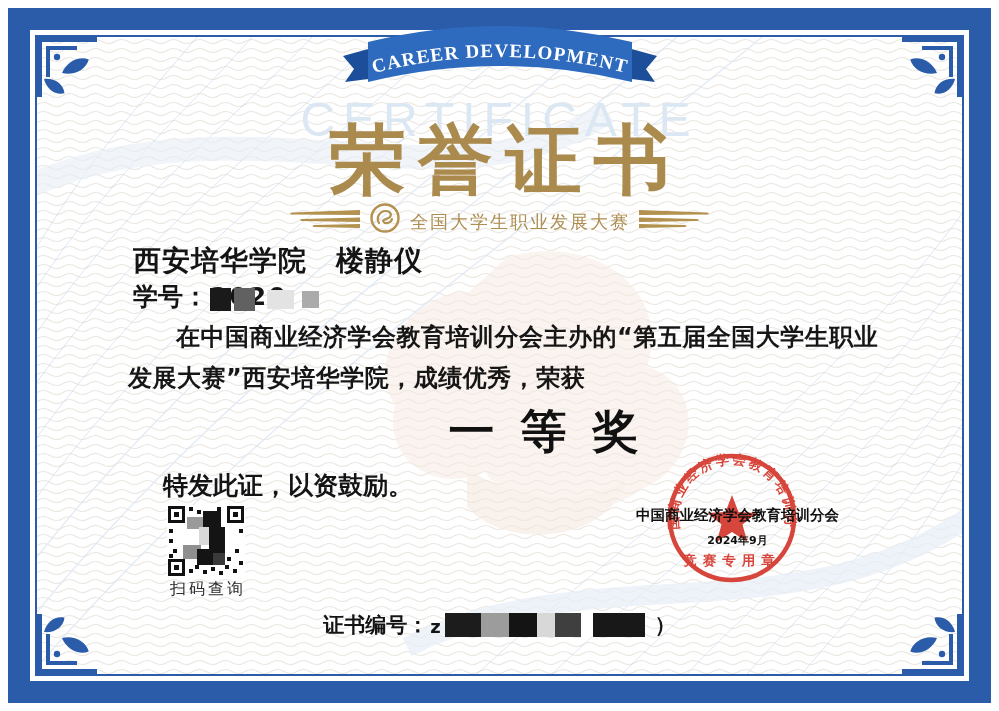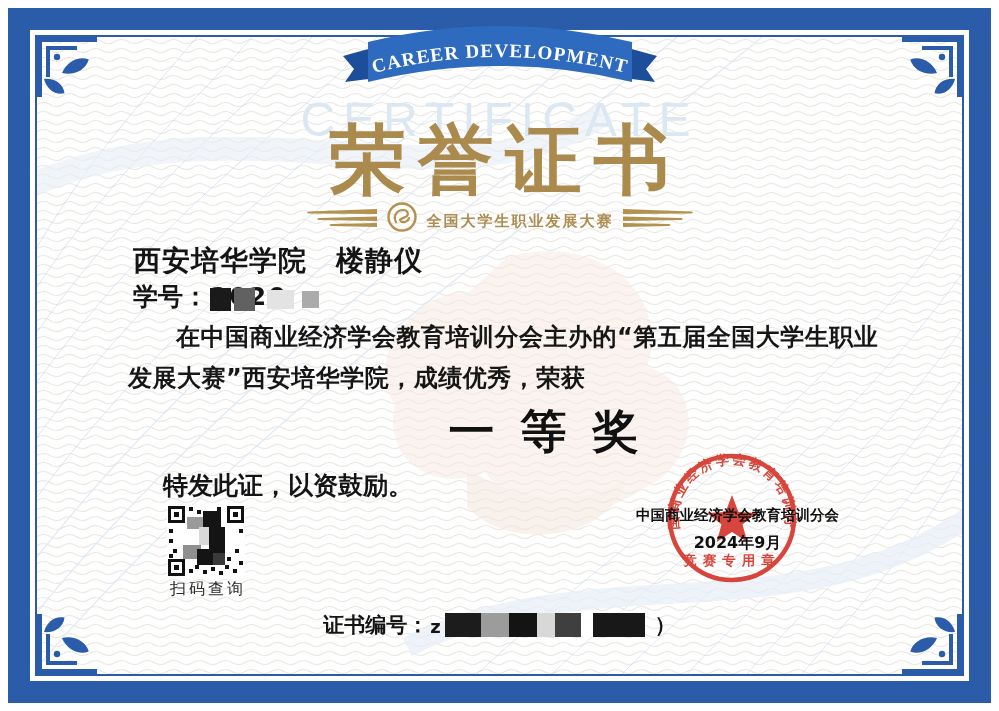--- a/index.html
+++ b/index.html
@@ -28,21 +28,21 @@
   
   .title{
     position:absolute; top:110px; left:0; width:100%; text-align:center;
     font-family:"DejaVu Serif", serif; font-weight:bold;
     font-size:76px; letter-spacing:12px; text-indent:12px; color:#ab8a4e;
   }
   .event-row{
     position:absolute; top:201px; left:0; width:100%;
     display:flex; align-items:center; justify-content:center; gap:9px;
   }
-  .event-name{font-size:15px; color:#ad8d52; letter-spacing:2px; font-weight:700;margin-top:9px;}
+  .event-name{font-size:18px; color:#ad8d52; letter-spacing:2px; font-weight:400;margin-top:9px;}
   .wing{width:72px; height:22px;}
   .wing.right{transform:scaleX(-1);}
   .logo-badge{width:32px; height:32px;}
   
   .recipient{position:absolute; left:133px; top:242px; color:#141414;}
   .recipient .name-line{font-size:28px; font-weight:bold; letter-spacing:1px;}
   .id-line{display:flex; align-items:center; font-size:25px; font-weight:bold;}
   .redacted-id{position:relative; display:inline-block; width:118px; height:30px; margin-left:2px;}
   .redacted-id .digits{position:absolute; left:0; top:0; font-size:25px; font-weight:bold; letter-spacing:2px;}
   .censor{position:absolute;}
@@ -62,21 +62,21 @@
   .qr-caption{position:absolute; left:170px; top:579px; width:78px; 
     font-size:16px; letter-spacing:3px; color:#2d2d2d;}
   
   .seal{position:absolute; left:662px; top:449px; width:140px; height:140px; opacity:.93;}
   .issuer-name{
     position:absolute; left:590px; top:506px; width:295px; text-align:center;
     font-size:14.5px; font-weight:bold; color:#101010; white-space:nowrap;
   }
   .issue-date{
     position:absolute; left:590px; top:533px; width:295px; text-align:center;
-    font-size:16px; font-weight:bold; color:#101010;
+    font-size:11px; font-weight:bold; color:#101010;
   }
   
   .certno-row{
     position:absolute; top:611px; left:0; width:100%;
     display:flex; align-items:center; justify-content:center;
     font-size:21px; font-weight:bold; color:#141414;
   }
   .certno-prefix{margin-left:2px; font-size:18px; align-self:flex-end; padding-bottom:2px;}
   .certno-blocks{display:flex; align-items:center; margin:0 4px;}
   .certno-blocks .censor{position:static; display:inline-block;}

